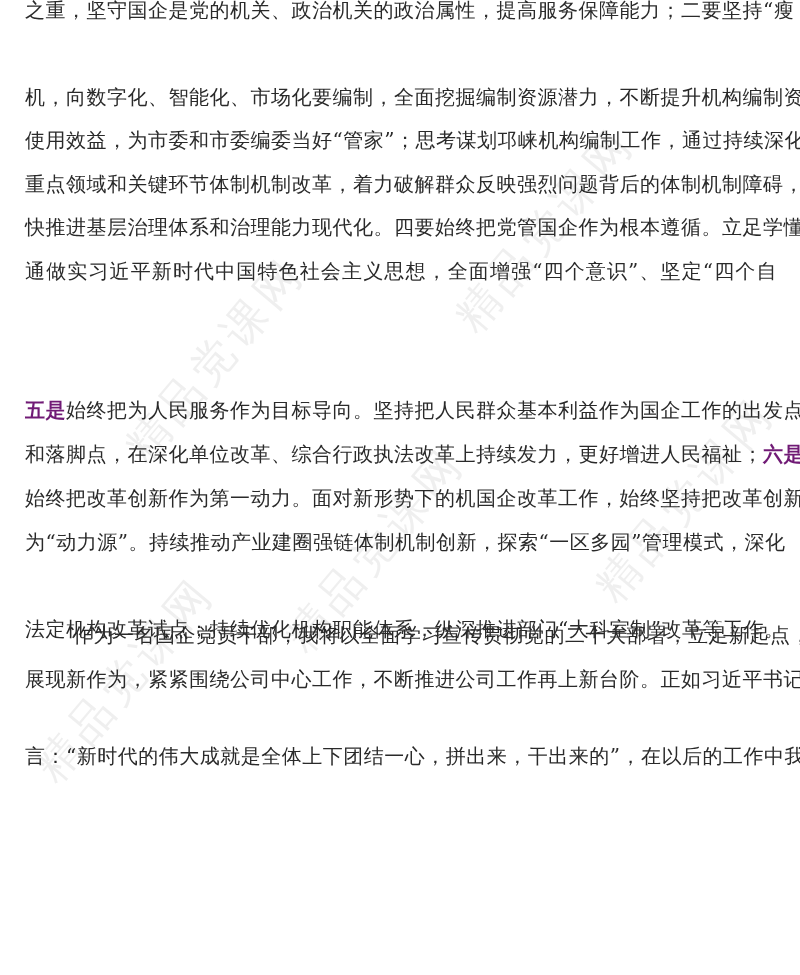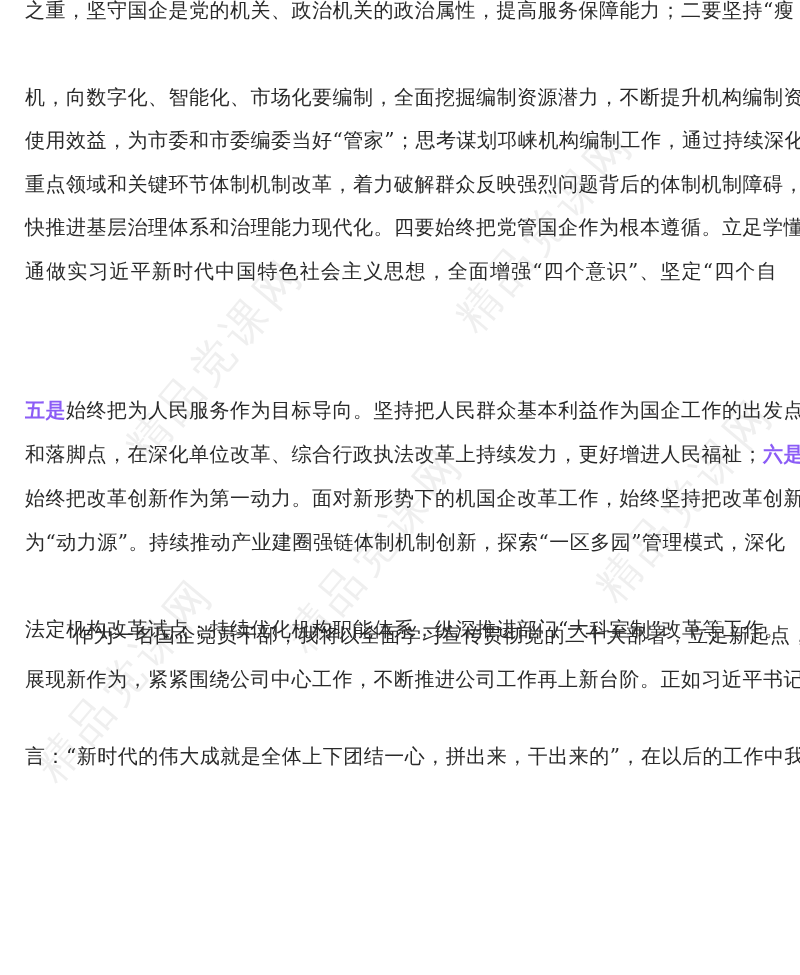--- a/index.html
+++ b/index.html
@@ -37,21 +37,21 @@
   .line.last {
     text-align-last: left;
   }
   .line.indent {
     left: 25px;
     padding-left: 48px;
     width: 704px;
   }
   .bold {
     font-weight: bold;
-    color: #8b5cf6;
+    color: #701a75;
   }
   .watermark {
     position: absolute;
     font-size: 44px;
     color: rgba(180, 180, 180, 0.22);
     transform: rotate(-50deg);
     white-space: nowrap;
     pointer-events: none;
     font-family: "DejaVu Sans", sans-serif;
     letter-spacing: 6px;

